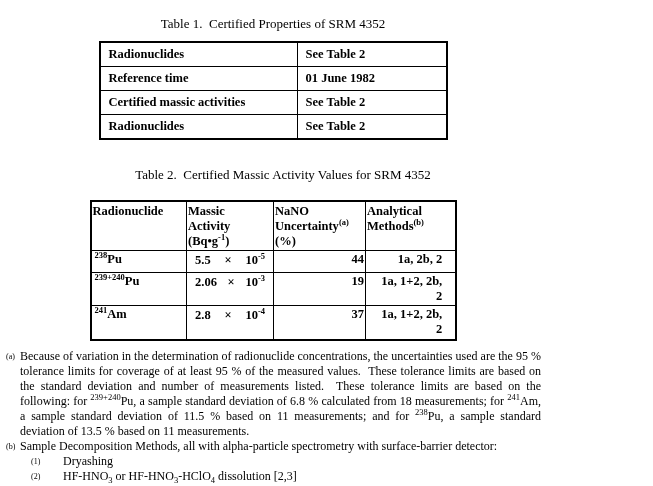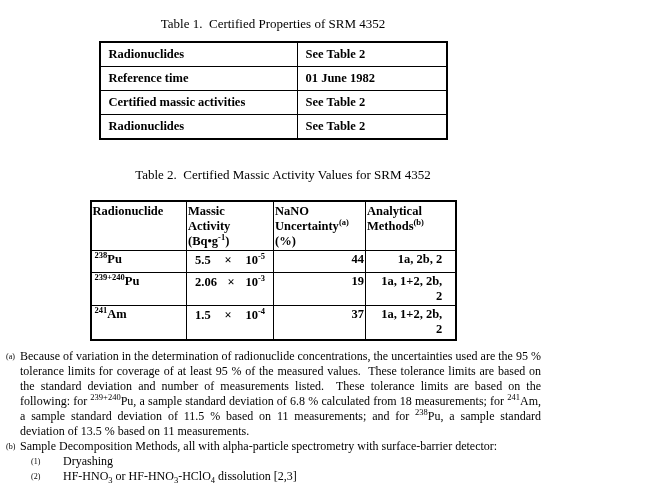--- a/index.html
+++ b/index.html
@@ -130,21 +130,21 @@
               <div>1a, 1+2, 2b,</div>
               <div>2</div>
             </div>
         </td>
       </tr>
 
       <tr style="height:34px">
         <td class="nuc"><sup>241</sup><span>Am</span></td>
         <td>
           <div class="actflex">
-              <span>1.5</span>
+              <span>2.8</span>
               <span>×</span>
               <span><span>10</span><sup>-4</sup></span>
             </div>
         </td>
         <td class="cellcenter">37</td>
         <td class="cellcenter">
           <div class="metwrap">
               <div>1a, 1+2, 2b,</div>
               <div>2</div>
             </div>

